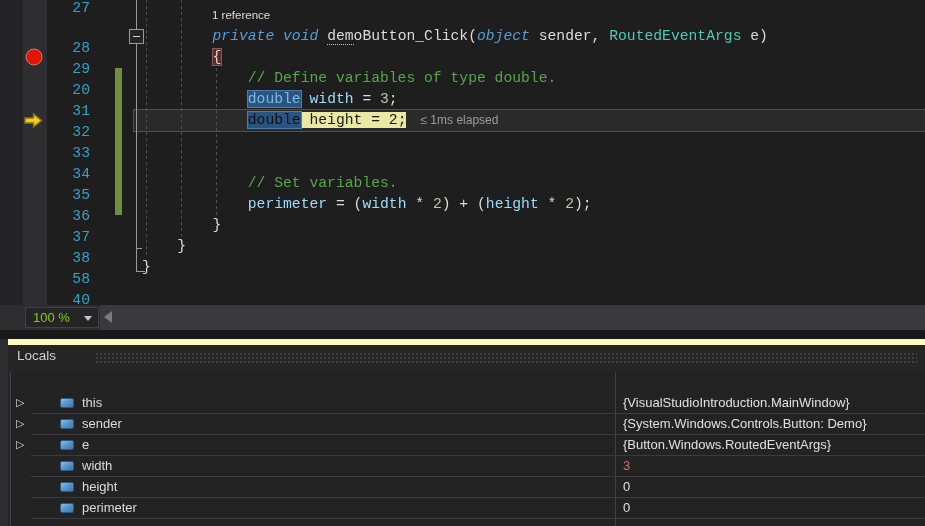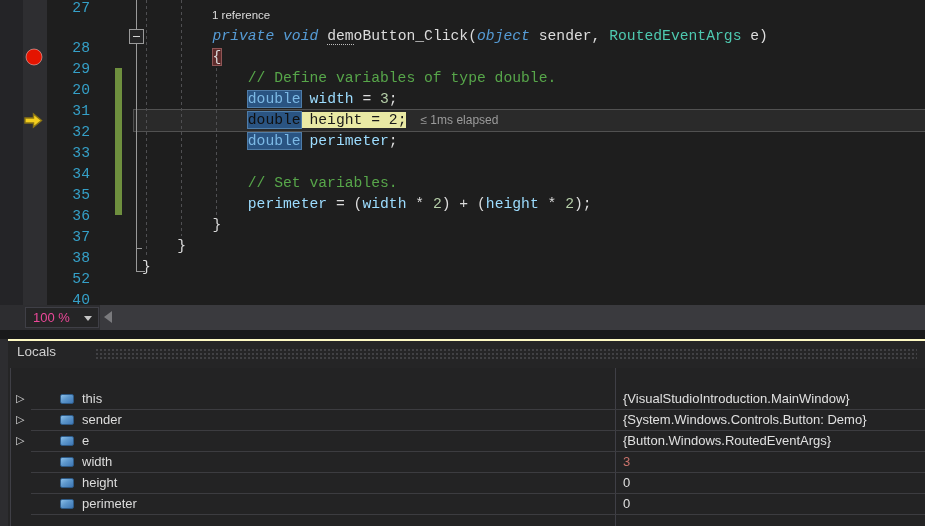--- a/index.html
+++ b/index.html
@@ -49,30 +49,30 @@
   .yel { background:var(--yel); color:#1A1A1A; }
   .bp  { background:var(--bpbg); outline:1px solid #8F5656; color:#DADADA; }
   .perf { font-family:"Liberation Sans","DejaVu Sans",sans-serif; font-size:12px; color:#9B9B9B; margin-left:14px; }
 
   .glyph { position:absolute; }
 
   
   .bottombar { position:absolute; left:0; top:305px; width:925px; height:25px; background:#2D2D30; }
   .bottombar .track { position:absolute; left:100px; top:0; width:825px; height:25px; background:#3A3A3E; }
   .zoomcombo { position:absolute; left:25px; top:2px; width:74px; height:21px; background:#252526; border:1px solid #3F3F46;
-               color:#ec4899; font-size:13px; line-height:19px; padding-left:7px; }
+               color:#84cc16; font-size:13px; line-height:19px; padding-left:7px; }
   .zoomcombo .dd { position:absolute; right:6px; top:8px; width:0; height:0;
                    border-left:4px solid transparent; border-right:4px solid transparent; border-top:5px solid #C5C5C5; }
   .scroll-left { position:absolute; left:104px; top:6px; width:0; height:0;
                  border-top:6px solid transparent; border-bottom:6px solid transparent; border-right:8px solid #7A7A7D; }
 
   .gapbar { position:absolute; left:0; top:330px; width:925px; height:9px; background:#19191A; }
 
   
-  .locals { position:absolute; left:8px; top:339px; width:917px; height:187px; background:#252526; border-top:2px solid #fef9c3; }
+  .locals { position:absolute; left:8px; top:339px; width:917px; height:187px; background:#252526; border-top:6px solid #fef9c3; }
   .locals-rail { position:absolute; left:0; top:339px; width:8px; height:187px; background:#2D2D30; }
   .locals-title { position:absolute; left:9px; top:3px; color:#CFCFCF; font-size:13.5px; }
   .grip { position:absolute; left:87px; top:7px; width:822px; height:11px;
           background-image:radial-gradient(#414144 1px, transparent 1.1px); background-size:4px 4px; }
   .grid { position:absolute; left:2px; top:27px; width:915px; height:160px; background:#232324; border-left:1px solid #3F3F46; }
   .grid-header { position:absolute; left:0; top:0; width:915px; height:21px; border-bottom:1px solid #3F3F46; }
   .hdr-name { position:absolute; left:18px; top:2px; color:#ECECEC; font-size:13px; }
   .hdr-value { position:absolute; left:612px; top:2px; color:#ECECEC; font-size:13px; }
   .coldiv { position:absolute; left:604px; top:0; width:1px; height:160px; background:#3F3F46; }
   .lrow { position:absolute; left:0; width:915px; height:21px; }
@@ -99,21 +99,21 @@
       <div class="ln" style="top: 47px;">29</div>
       <div class="ln" style="top: 68px;">20</div>
       <div class="ln" style="top: 89px;">31</div>
       <div class="ln" style="top: 110px;">32</div>
       <div class="ln" style="top: 131px;">33</div>
       <div class="ln" style="top: 152px;">34</div>
       <div class="ln" style="top: 173px;">35</div>
       <div class="ln" style="top: 194px;">36</div>
       <div class="ln" style="top: 215px;">37</div>
       <div class="ln" style="top: 236px;">38</div>
-      <div class="ln" style="top: 257px;">52</div>
+      <div class="ln" style="top: 257px;">58</div>
       <div class="ln" style="top: 278px;">40</div>
     </div>
 
   <div class="changebar"></div>
 
   <div class="foldline"></div>
   <div class="foldtick1"></div>
   <div class="foldtick2"></div>
   <div class="foldbox"></div>
 
@@ -122,21 +122,20 @@
   <div class="iguide g3"></div>
 
   <div class="code-layer" id="codeLayer">
       <pre class="code-line" style="top: -14px;"></pre>
       <pre class="code-line codelens-line" style="top: 5px; text-align: right;"><span class="pl">1 reference</span></pre>
       <pre class="code-line" style="top: 26px;"><span class="pl">        </span><span class="kw">private</span><span class="pl"> </span><span class="kw">void</span><span class="pl"> </span><span class="pl dots">dem</span><span class="pl">oButton_Click</span><span class="pl">(</span><span class="kw">object</span><span class="pl"> sender, </span><span class="ty">RoutedEventArgs</span><span class="pl"> e)</span></pre>
       <pre class="code-line" style="top: 47px;"><span class="pl">        </span><span class="bp">{</span></pre>
       <pre class="code-line" style="top: 68px;"><span class="pl">            </span><span class="cm">// Define variables of type double.</span></pre>
       <pre class="code-line" style="top: 89px;"><span class="pl">            </span><span class="sel">double</span><span class="pl"> </span><span class="vr">width</span><span class="pl"> = </span><span class="nm">3</span><span class="pl">;</span></pre>
       <pre class="code-line" style="top: 110px; text-align: right;"><span class="pl">            </span><span class="sel seld">double</span><span class="yel"> height = 2;</span><span class="perf">≤ 1ms elapsed</span></pre>
-      <pre class="code-line" style="top: 131px;"><span class="pl">            </span><span class="sel">double</span><span class="pl"> </span><span class="vr">perimeter</span><span class="pl">;</span></pre>
       <pre class="code-line" style="top: 152px;"></pre>
       <pre class="code-line" style="top: 173px;"><span class="pl">            </span><span class="cm">// Set variables.</span></pre>
       <pre class="code-line" style="top: 194px;"><span class="pl">            </span><span class="vr">perimeter</span><span class="pl"> = (</span><span class="vr">width</span><span class="pl"> * </span><span class="nm">2</span><span class="pl">) + (</span><span class="vr">height</span><span class="pl"> * </span><span class="nm">2</span><span class="pl">);</span></pre>
       <pre class="code-line" style="top: 215px;"><span class="pl">        }</span></pre>
       <pre class="code-line" style="top: 236px;"><span class="pl">    }</span></pre>
       <pre class="code-line" style="top: 257px;"><span class="pl">}</span></pre>
       <pre class="code-line" style="top: 278px;"></pre>
     </div>
 
   <svg class="glyph" style="left:25px; top:48px;" width="18" height="18">

